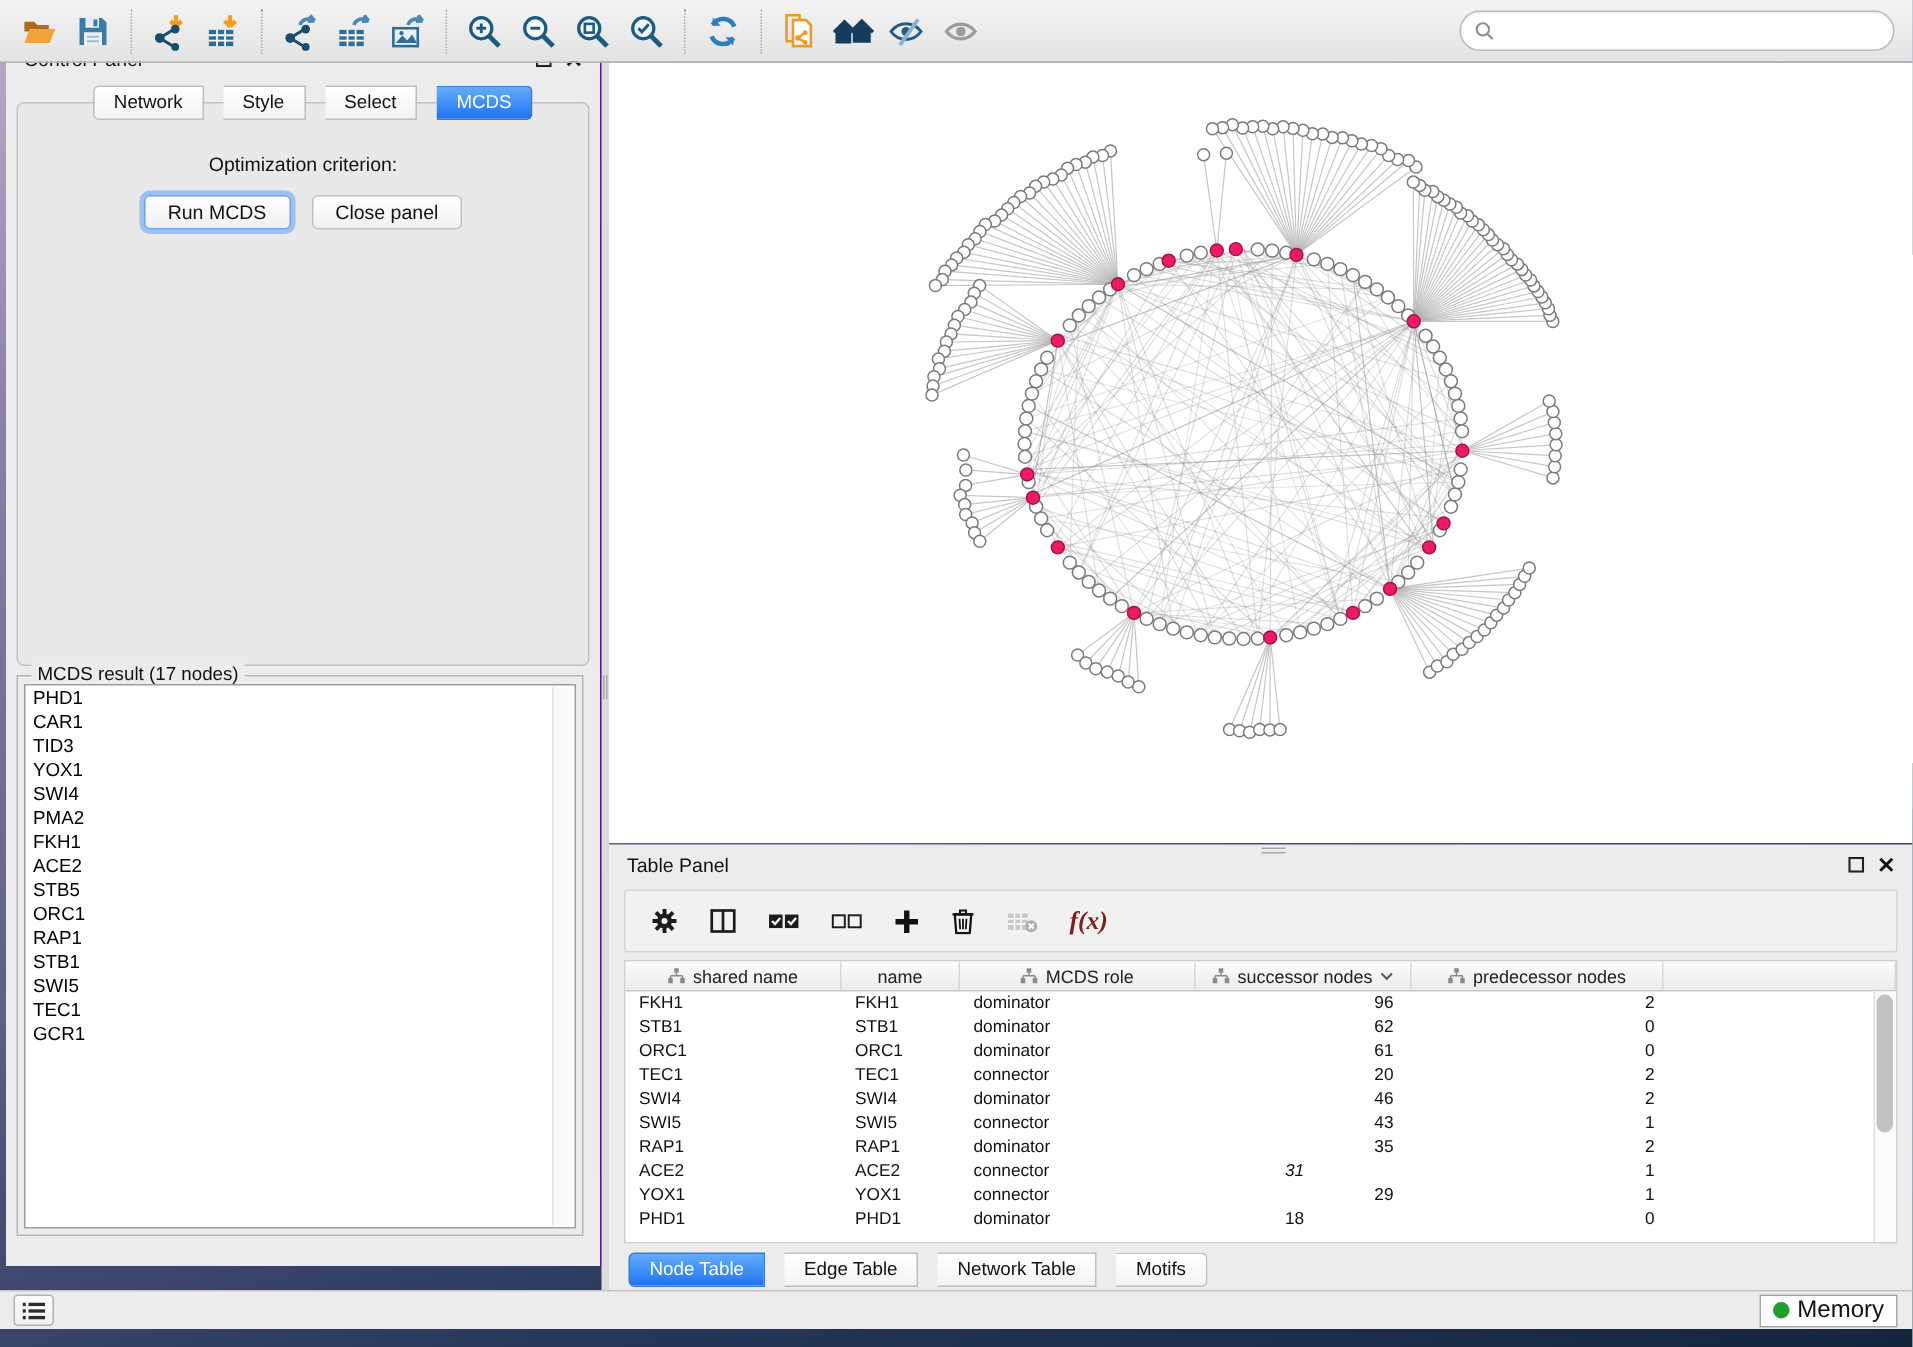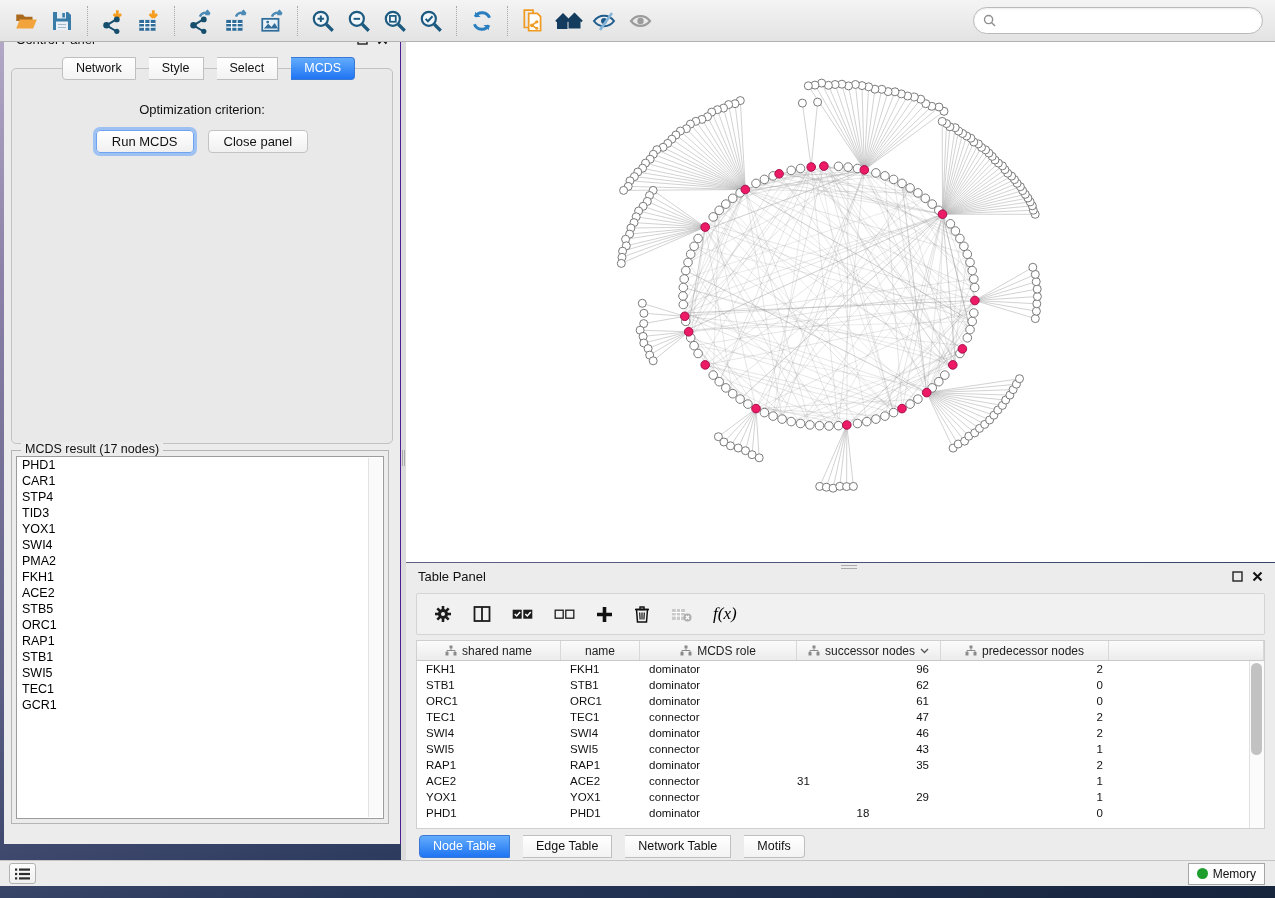--- a/index.html
+++ b/index.html
@@ -65,38 +65,38 @@
   .net-canvas { width:869px; height:497px; background:#fff; }
   .net-corner { position:absolute; left:0; top:0; width:0; height:0;
     border-left:7px solid #9cc3e6; border-bottom:7px solid transparent; }
 
   
   .table-panel { position:absolute; left:406px; top:563px; width:869px; height:297px; background:#ececec; }
   .tp-handle { position:absolute; top:2px; left:50%; width:16px; height:4px;
     border-top:1px solid #aaa; border-bottom:1px solid #aaa; }
   .tp-toolbar { margin:4px 10px 0; height:42px; background:#f1f1f1; border:1px solid #d4d4d4; border-radius:2px;
     display:flex; align-items:center; gap:21px; padding-left:17px; }
-  .fx { font-family:"Liberation Serif",serif; font-style:italic; font-size:17px; color:#000000; }
+  .fx { font-family:"Liberation Serif",serif; font-style:italic; font-size:17px; color:#7f1d1d;font-weight:bold; }
   .tp-table { margin:5px 10px 0; height:189px; background:#fff; border:1px solid #cfcfcf; position:relative; overflow:hidden; }
   .t-head { display:grid; height:20px; background:linear-gradient(#fbfbfb,#ececec); border-bottom:1px solid #c9c9c9; }
   .t-hcell { display:flex; align-items:center; justify-content:center; gap:5px; font-size:12px; color:#222;
     border-right:1px solid #d8d8d8; overflow:hidden; }
   .t-row { display:grid; height:16px; }
   .t-cell { font-size:11.5px; color:#111; white-space:nowrap; overflow:hidden; line-height:16px; }
   .t-scroll { position:absolute; right:0; top:20px; bottom:0; width:15px; background:#fbfbfb; border-left:1px solid #e0e0e0; }
   .t-thumb { position:absolute; left:1px; top:2px; width:11px; height:92px; background:#c2c2c2; border-radius:6px; }
   .tp-tabs { display:flex; justify-content:flex-start; margin-top:6px; }
 
   
   .status-bar { position:absolute; left:0; top:860px; width:1275px; height:26px; background:#ececec;
     border-top:1px solid #c4c4c4; display:flex; align-items:center; z-index:4; }
   .sb-listbtn { margin-left:9px; width:27px; height:21px; background:linear-gradient(#fdfdfd,#f0f0f0);
     border:1px solid #b2b2b2; border-radius:3px; display:flex; align-items:center; justify-content:center; }
   .memory-btn { margin-left:auto; margin-right:10px; height:22px; background:#fdfdfd; border:1px solid #a6a6a6;
-    display:flex; align-items:center; gap:5px; padding:0 8px; font-size:12px; color:#111; }
+    display:flex; align-items:center; gap:5px; padding:0 8px; font-size:16px; color:#111; }
   .mem-dot { width:11px; height:11px; border-radius:50%; }
 </style>
 </head>
 <body>
 
 <div class="toolbar">
   <div class="tb-btn">
     <svg width="26" height="26" viewBox="0 0 24 24">
       <path d="M3 6 h6 l2 2 h7 v4 H3z" fill="#a96a1f"></path>
       <path d="M3 19 L6.2 10.5 H22 L18.6 19z" fill="#f2a33c"></path>
@@ -255,21 +255,20 @@
       <button class="mac-btn focused">Run MCDS</button>
       <button class="mac-btn">Close panel</button>
     </div>
   </div>
   <div class="result-group">
     <span class="result-legend">MCDS result (17 nodes)</span>
     <div class="result-list">
       <div>
           <div class="result-item">PHD1</div>
           <div class="result-item">CAR1</div>
-          <div class="result-item">STP4</div>
           <div class="result-item">TID3</div>
           <div class="result-item">YOX1</div>
           <div class="result-item">SWI4</div>
           <div class="result-item">PMA2</div>
           <div class="result-item">FKH1</div>
           <div class="result-item">ACE2</div>
           <div class="result-item">STB5</div>
           <div class="result-item">ORC1</div>
           <div class="result-item">RAP1</div>
           <div class="result-item">STB1</div>
@@ -988,21 +987,21 @@
           <div class="t-cell" style="padding-left: 9px;">ORC1</div>
           <div class="t-cell" style="padding-left: 9px;">ORC1</div>
           <div class="t-cell" style="padding-left: 9px;">dominator</div>
           <div class="t-cell" style="text-align: right; padding-right: 12px;">61</div>
           <div class="t-cell" style="text-align: right; padding-right: 6px;">0</div>
         </div>
         <div class="t-row" style="grid-template-columns: 144px 79px 157px 144px 168px 1fr;">
           <div class="t-cell" style="padding-left: 9px;">TEC1</div>
           <div class="t-cell" style="padding-left: 9px;">TEC1</div>
           <div class="t-cell" style="padding-left: 9px;">connector</div>
-          <div class="t-cell" style="text-align: right; padding-right: 12px;">47</div>
+          <div class="t-cell" style="text-align: right; padding-right: 12px;">20</div>
           <div class="t-cell" style="text-align: right; padding-right: 6px;">2</div>
         </div>
         <div class="t-row" style="grid-template-columns: 144px 79px 157px 144px 168px 1fr;">
           <div class="t-cell" style="padding-left: 9px;">SWI4</div>
           <div class="t-cell" style="padding-left: 9px;">SWI4</div>
           <div class="t-cell" style="padding-left: 9px;">dominator</div>
           <div class="t-cell" style="text-align: right; padding-right: 12px;">46</div>
           <div class="t-cell" style="text-align: right; padding-right: 6px;">2</div>
         </div>
         <div class="t-row" style="grid-template-columns: 144px 79px 157px 144px 168px 1fr;">
@@ -1016,21 +1015,21 @@
           <div class="t-cell" style="padding-left: 9px;">RAP1</div>
           <div class="t-cell" style="padding-left: 9px;">RAP1</div>
           <div class="t-cell" style="padding-left: 9px;">dominator</div>
           <div class="t-cell" style="text-align: right; padding-right: 12px;">35</div>
           <div class="t-cell" style="text-align: right; padding-right: 6px;">2</div>
         </div>
         <div class="t-row" style="grid-template-columns: 144px 79px 157px 144px 168px 1fr;">
           <div class="t-cell" style="padding-left: 9px;">ACE2</div>
           <div class="t-cell" style="padding-left: 9px;">ACE2</div>
           <div class="t-cell" style="padding-left: 9px;">connector</div>
-          <div class="t-cell" style="text-align: left; padding-right: 12px;">31</div>
+          <div class="t-cell" style="text-align: center; padding-right: 12px; font-style: italic;">31</div>
           <div class="t-cell" style="text-align: right; padding-right: 6px;">1</div>
         </div>
         <div class="t-row" style="grid-template-columns: 144px 79px 157px 144px 168px 1fr;">
           <div class="t-cell" style="padding-left: 9px;">YOX1</div>
           <div class="t-cell" style="padding-left: 9px;">YOX1</div>
           <div class="t-cell" style="padding-left: 9px;">connector</div>
           <div class="t-cell" style="text-align: right; padding-right: 12px;">29</div>
           <div class="t-cell" style="text-align: right; padding-right: 6px;">1</div>
         </div>
         <div class="t-row" style="grid-template-columns: 144px 79px 157px 144px 168px 1fr;">

